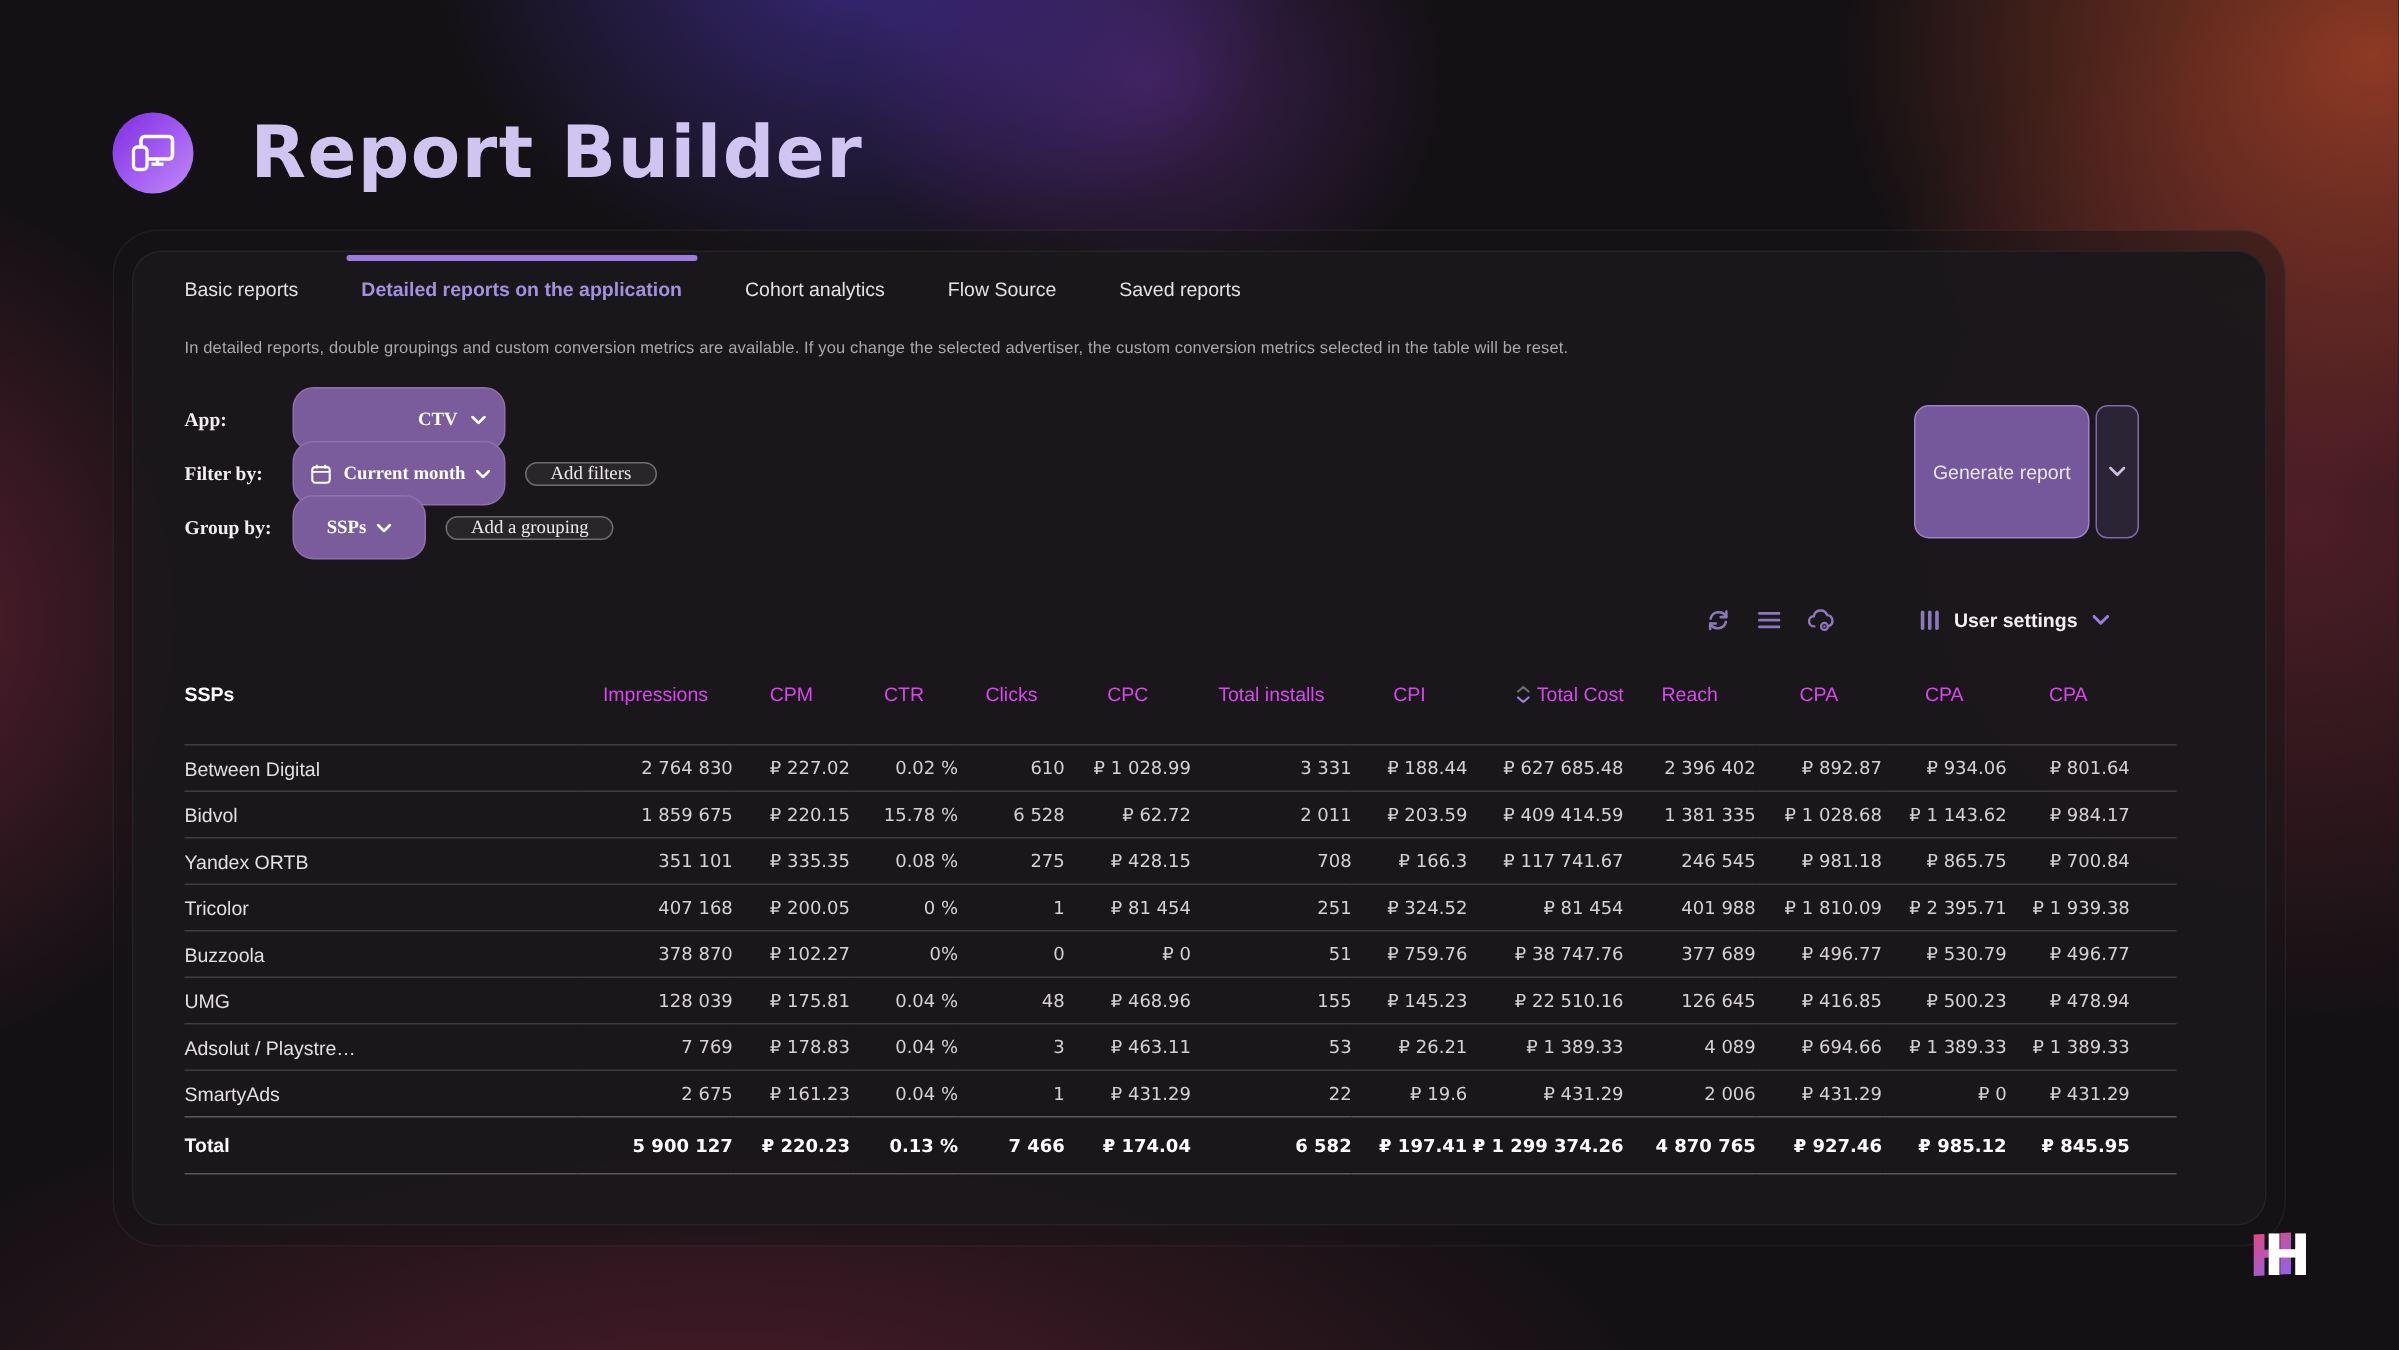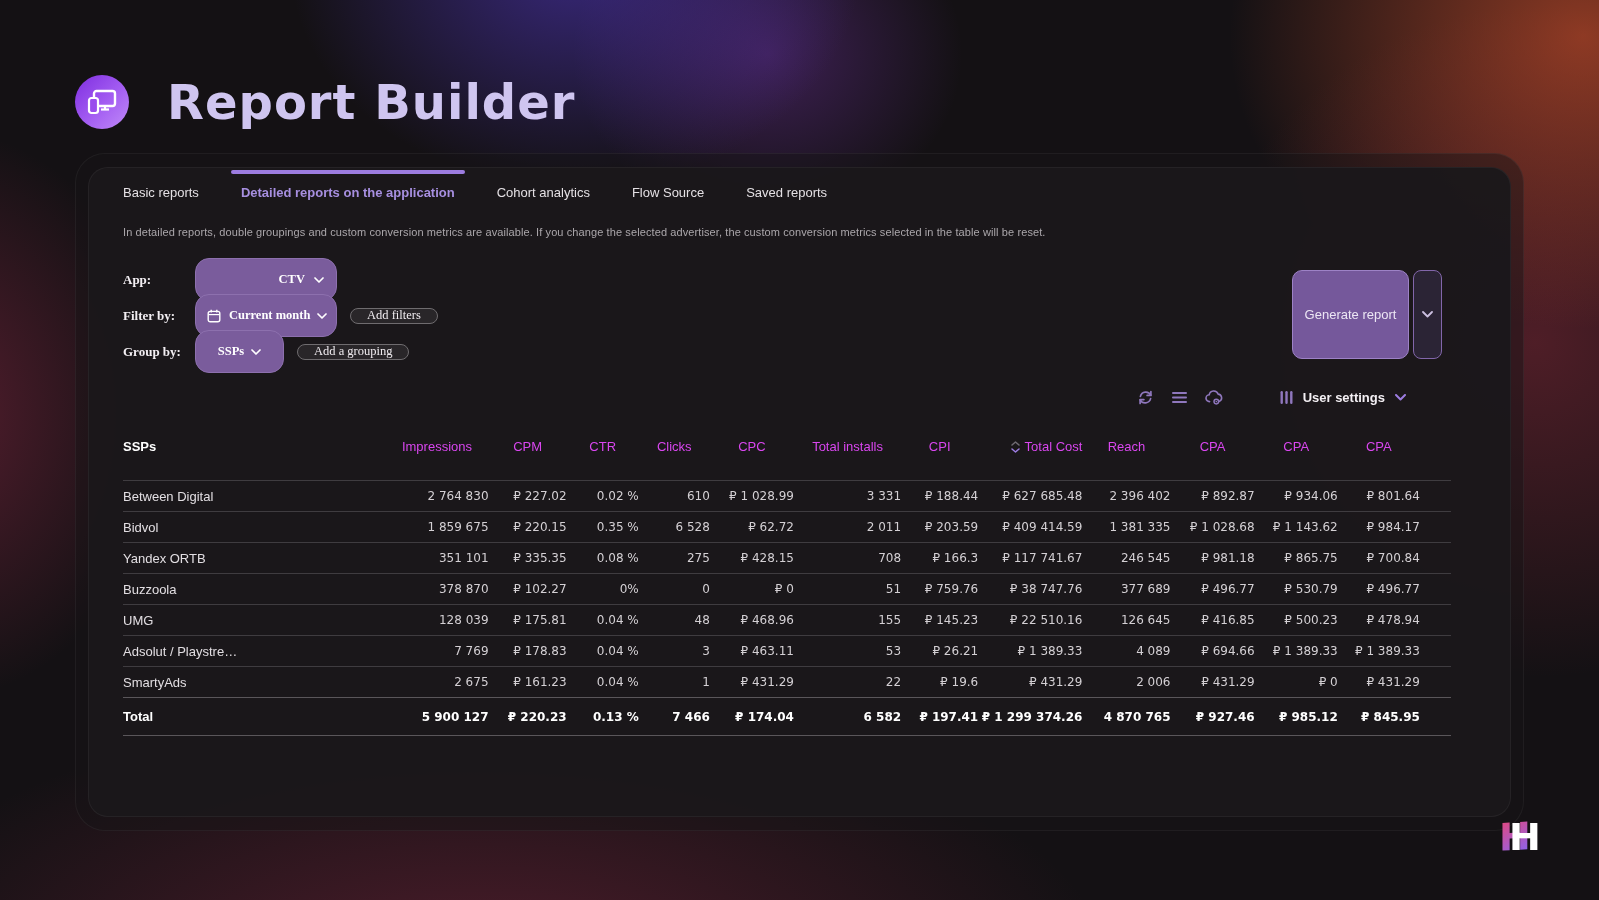--- a/index.html
+++ b/index.html
@@ -50,29 +50,29 @@
     cursor:pointer; }
   .pill-app { width:142px; justify-content:flex-end; padding-right:12px; gap:9px; }
   .pill-date { width:142px; padding:0 9px 0 11px; gap:6px; }
   .pill-date .pill-text { flex:1; text-align:left; padding-left:2px; }
   .pill-group { width:89px; justify-content:center; gap:7px; }
   .ghost-btn { height:16px; border-radius:14px; background:rgba(60,57,60,0.45);
     border:1px solid #6f6c6f; color:#f0ecf0; font-size:12.5px; display:flex; align-items:center;
     justify-content:center; padding:0 16px; margin-left:13px; cursor:pointer; white-space:nowrap; }
 
   
-  .gen-group { position:absolute; top:102px; right:68px; display:flex; gap:4px; }
+  .gen-group { position:absolute; top:102px; right:84px; display:flex; gap:4px; }
   .gen-btn { width:117px; height:89px; border-radius:10px; background:#75589b;
     border:1.5px solid #9d82c6; color:#ece6f4; font-size:13px; display:flex;
     align-items:center; justify-content:center; cursor:pointer; }
   .gen-drop { width:29px; height:89px; border-radius:8px; background:#2b2435;
     border:1.5px solid #8266aa; display:flex; align-items:center; justify-content:center; cursor:pointer; }
 
   
-  .toolbar { display:flex; align-items:center; justify-content:flex-end; margin-top:20px;
+  .toolbar { display:flex; align-items:center; justify-content:flex-end; margin-top:36px;
     padding-right:70px; height:24px; gap:18px; }
   .icon-btn { display:flex; align-items:center; justify-content:center; cursor:pointer; }
   .toolbar-sep { width:20px; }
   .user-settings { display:flex; align-items:center; gap:10px; cursor:pointer; }
   .user-settings-label { font-size:13px; font-weight:bold; color:#f4f0f4; }
 
   
   table { border-collapse:collapse; table-layout:fixed; width:1328px; margin-top:30px; }
   col.c1{width:262px} col.c2{width:103px} col.c3{width:78px} col.c4{width:72px}
   col.c5{width:71px} col.c6{width:84px} col.c7{width:107px} col.c8{width:77px}
@@ -267,21 +267,21 @@
           <td>2 396 402</td>
           <td>₽ 892.87</td>
           <td>₽ 934.06</td>
           <td>₽ 801.64</td>
           <td></td>
         </tr>
         <tr>
           <td class="cell-name">Bidvol</td>
           <td>1 859 675</td>
           <td>₽ 220.15</td>
-          <td>0.35 %</td>
+          <td>15.78 %</td>
           <td>6 528</td>
           <td>₽ 62.72</td>
           <td>2 011</td>
           <td>₽ 203.59</td>
           <td>₽ 409 414.59</td>
           <td>1 381 335</td>
           <td>₽ 1 028.68</td>
           <td>₽ 1 143.62</td>
           <td>₽ 984.17</td>
           <td></td>
@@ -293,20 +293,36 @@
           <td>0.08 %</td>
           <td>275</td>
           <td>₽ 428.15</td>
           <td>708</td>
           <td>₽ 166.3</td>
           <td>₽ 117 741.67</td>
           <td>246 545</td>
           <td>₽ 981.18</td>
           <td>₽ 865.75</td>
           <td>₽ 700.84</td>
+          <td></td>
+        </tr>
+        <tr>
+          <td class="cell-name">Tricolor</td>
+          <td>407 168</td>
+          <td>₽ 200.05</td>
+          <td>0 %</td>
+          <td>1</td>
+          <td>₽ 81 454</td>
+          <td>251</td>
+          <td>₽ 324.52</td>
+          <td>₽ 81 454</td>
+          <td>401 988</td>
+          <td>₽ 1 810.09</td>
+          <td>₽ 2 395.71</td>
+          <td>₽ 1 939.38</td>
           <td></td>
         </tr>
         <tr>
           <td class="cell-name">Buzzoola</td>
           <td>378 870</td>
           <td>₽ 102.27</td>
           <td>0%</td>
           <td>0</td>
           <td>₽ 0</td>
           <td>51</td>

